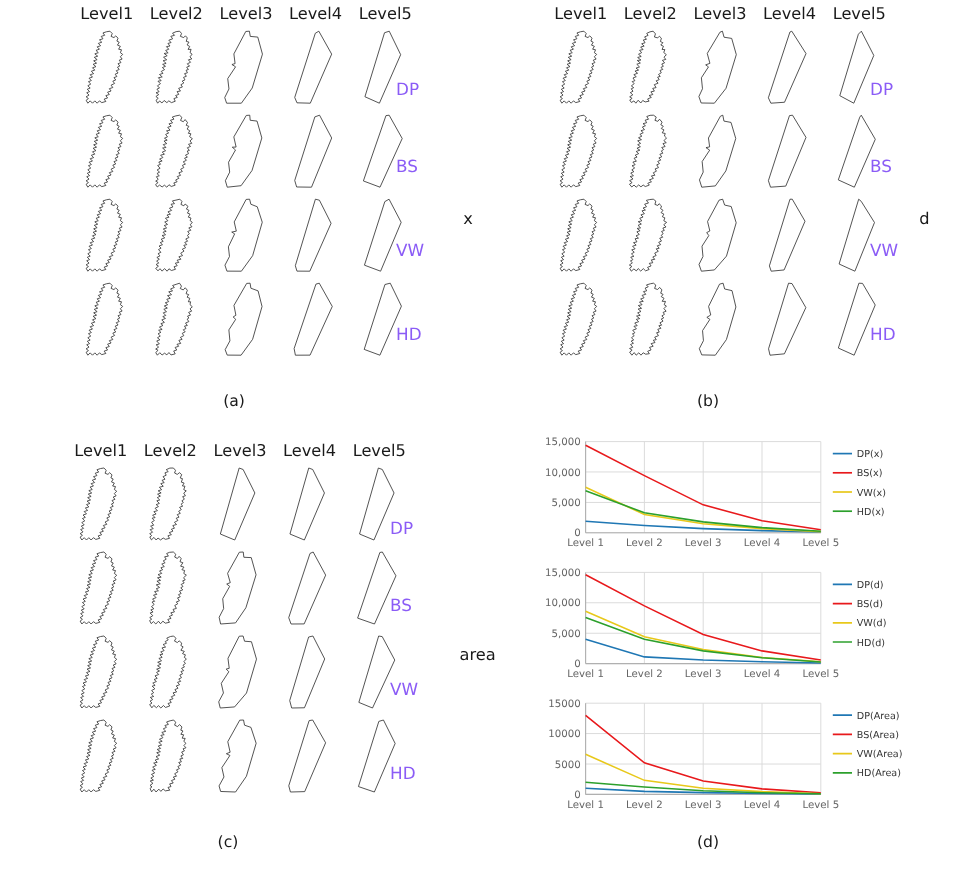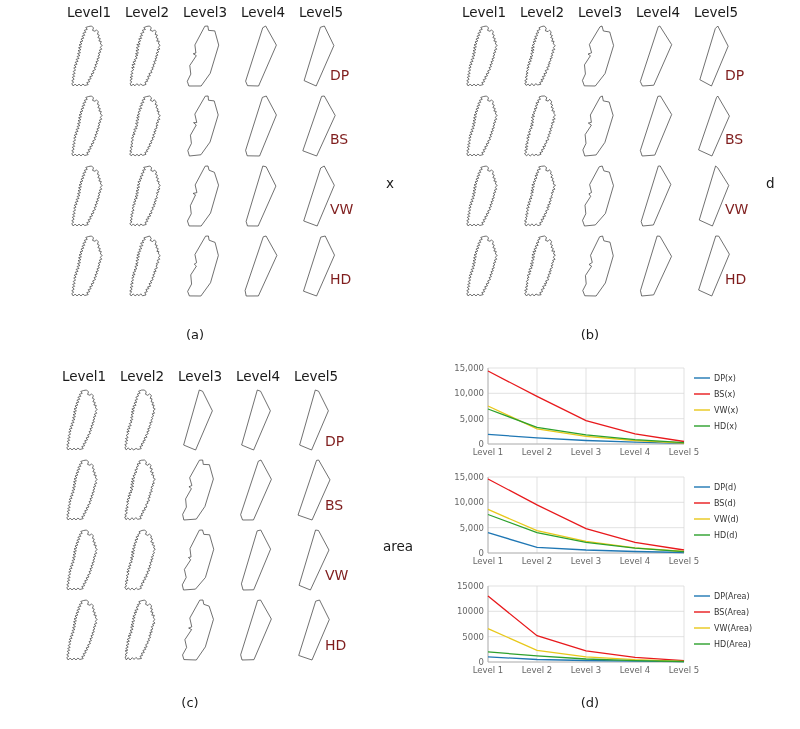--- a/index.html
+++ b/index.html
@@ -30,21 +30,21 @@
   }
   .col-header {
     font-size: 13.5px;
     text-align: center;
     color: #1a1a1a;
     white-space: nowrap;
   }
   .row-label {
     position: absolute;
     font-size: 14px;
-    color: #7f1d1d;
+    color: #8b5cf6;
   }
   .panel-caption {
     position: absolute;
     font-size: 13px;
     text-align: center;
     width: 60px;
   }
   .axis-label {
     position: absolute;
     font-size: 13.5px;

